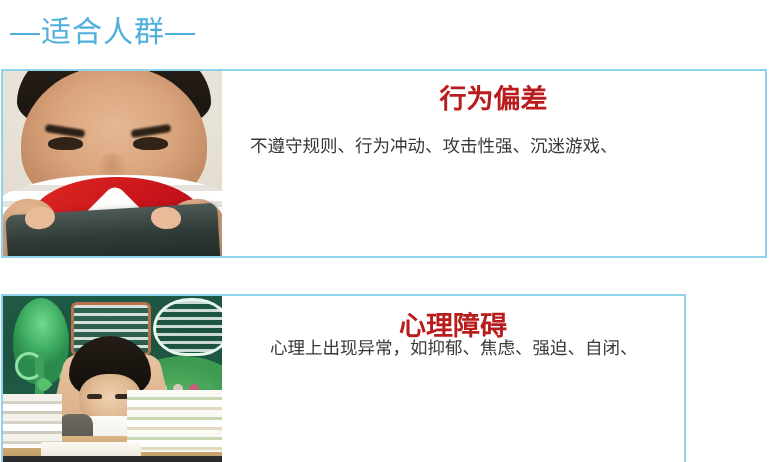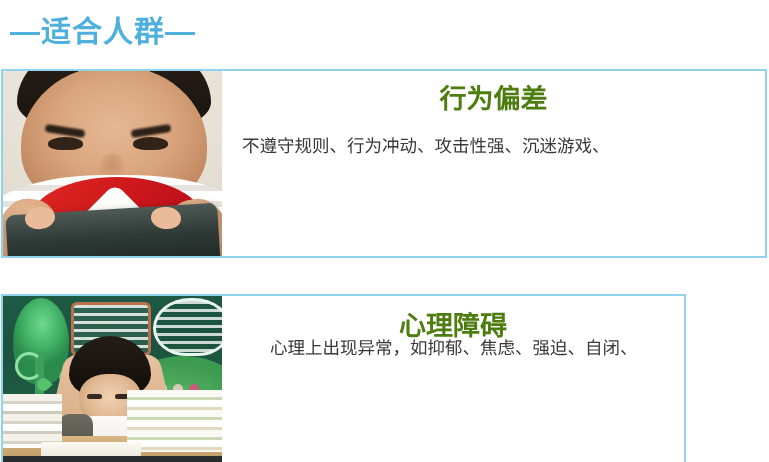--- a/index.html
+++ b/index.html
@@ -25,21 +25,21 @@
   .section-heading {
     position: absolute;
     left: 10px;
     top: 10px;
     width: 500px;
     height: 44px;
     display: flex;
     align-items: center;
     color: #4FAFDD;
     font-size: 30px;
-    font-weight: bold;
+    font-weight: normal;
     letter-spacing: 1px;
     line-height: 1;
     white-space: nowrap;
   }
 
   
   .card {
     position: absolute;
     left: 1px;
     box-sizing: border-box;
@@ -346,35 +346,35 @@
   }
 
   
   .text-col {
     position: relative;
     flex: 1 1 auto;
     padding: 0;
   }
   .card-title {
     text-align: center;
-    color: #4d7c0f;
+    color: #b91c1c;
     font-weight: bold;
     white-space: nowrap;
     line-height: 1;
   }
   .card-1 .card-title { font-size: 27px; margin-top: 15px; }
   .card-2 .card-title { font-size: 27px; margin-top: 17px; }
 
   .card-body {
     color: #3a3a3a;
     font-size: 17.5px;
     line-height: 1;
     white-space: nowrap;
   }
-  .card-1 .card-body { margin-top: 25px; padding-left: 20px; }
+  .card-1 .card-body { margin-top: 25px; padding-left: 28px; }
   .card-2 .card-body { padding-left: 48px; }
   .body-line + .body-line { margin-top: 28px; }
 </style>
 </head>
 <body>
 
 <div class="page">
 
   <div class="section-heading">—适合人群—</div>
 

